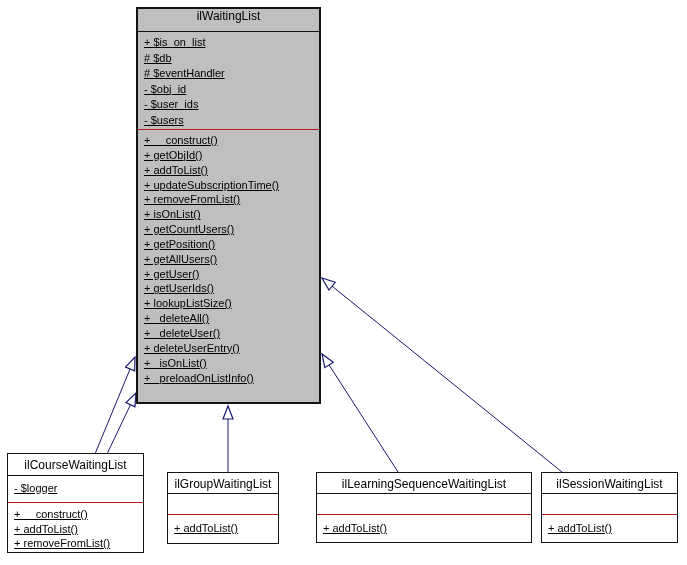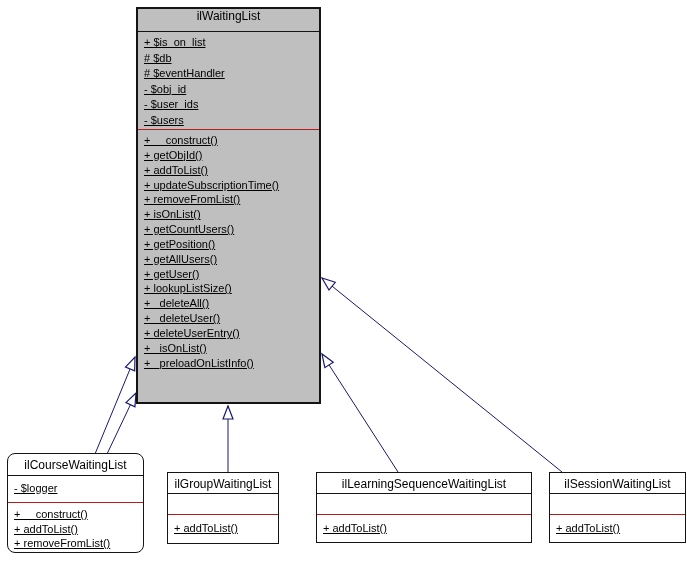--- a/index.html
+++ b/index.html
@@ -52,28 +52,28 @@
 
   
   .box-base        { left: 136px; top: 7px;   width: 185px; height: 397px; }
   .box-base .uml-title { height: 23px; padding-top: 0; }
   .box-base .attrs { height: 97px; }
   .box-base .attrs .row { line-height: 15.5px; }
   .box-base .methods { height: 270px; }
   .box-base .methods .row { line-height: 14.85px; }
 
   
-  .box-course  { left: 7px;   top: 453px; width: 137px; height: 100px; border-radius: 8px; }
+  .box-course  { left: 7px;   top: 453px; width: 137px; height: 100px; }
   .box-course .attrs   { height: 26px; padding-top: 5px; }
   .box-course .methods { height: 53px; padding-top: 4px; }
   .box-course .methods .row { line-height: 14.6px; }
 
   .box-group   { left: 167px; top: 472px; width: 112px; height: 72px; }
   .box-ls      { left: 316px; top: 472px; width: 216px; height: 71px; }
-  .box-session { left: 541px; top: 472px; width: 137px; height: 71px; margin-left: 8px; }
+  .box-session { left: 541px; top: 472px; width: 137px; height: 71px; }
   .small .uml-title { height: 21px; }
   .small .attrs   { height: 20px; }
   .small .methods { height: 28px; padding-top: 6px; }
 </style>
 </head>
 <body>
 
 <div class="canvas">
 
   <svg class="edges" width="687" height="565" viewBox="0 0 687 565" xmlns="http://www.w3.org/2000/svg">
@@ -103,20 +103,21 @@
       <div class="row">+ __construct()</div>
       <div class="row">+ getObjId()</div>
       <div class="row">+ addToList()</div>
       <div class="row">+ updateSubscriptionTime()</div>
       <div class="row">+ removeFromList()</div>
       <div class="row">+ isOnList()</div>
       <div class="row">+ getCountUsers()</div>
       <div class="row">+ getPosition()</div>
       <div class="row">+ getAllUsers()</div>
       <div class="row">+ getUser()</div>
+      <div class="row">+ getUserIds()</div>
       <div class="row">+ lookupListSize()</div>
       <div class="row">+ _deleteAll()</div>
       <div class="row">+ _deleteUser()</div>
       <div class="row">+ deleteUserEntry()</div>
       <div class="row">+ _isOnList()</div>
       <div class="row">+ _preloadOnListInfo()</div>
     </div>
   </div>
 
   <div class="uml-box box-course">

